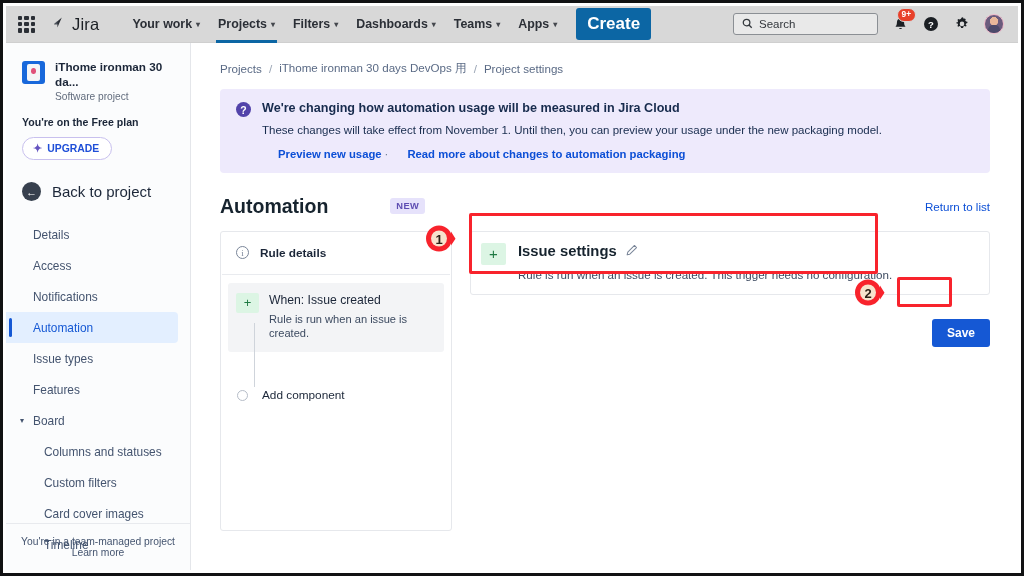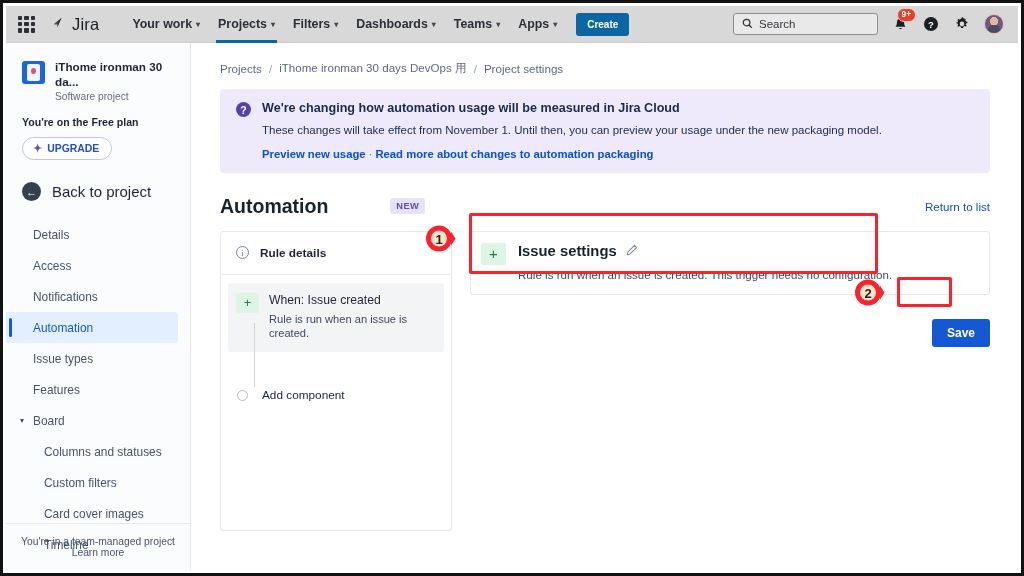--- a/index.html
+++ b/index.html
@@ -36,21 +36,21 @@
     font-size: 12.4px; color: #2b2f36; font-weight: 600;
     padding: 10px 9px 11px; display: flex; align-items: center; gap: 4px;
     cursor: pointer; position: relative; white-space: nowrap;
   }
   .navitem.active::after {
     content: ""; position: absolute; left: 7px; right: 7px; bottom: -1px;
     height: 3px; background: #0c66a4;
   }
   .caret { font-size: 8px; color: #44474d; line-height: 1; transform: translateY(1px); }
   .createbtn {
-    margin-left: 10px; background: #0c66a4; color: #fff; font-size: 10px;
+    margin-left: 10px; background: #0c66a4; color: #fff; font-size: 17px;
     font-weight: 700; padding: 6px 11px; border-radius: 3px; cursor: pointer;
   }
   .navright { margin-left: auto; display: flex; align-items: center; gap: 13px; }
   .searchbox {
     width: 145px; height: 22px; background: #e9e9e9; border: 1px solid #8b8f94;
     border-radius: 3px; display: flex; align-items: center; gap: 6px;
     padding: 0 8px; cursor: text;
   }
   .searchbox .ph { font-size: 11.5px; color: #33373c; }
   .iconbtn { position: relative; cursor: pointer; width: 18px; height: 18px;
@@ -132,21 +132,21 @@
     padding: 12px 16px 13px 16px; display: flex; gap: 11px;
   }
   .banner .qicon {
     width: 15px; height: 15px; border-radius: 50%; background: #5243aa; color: #fff;
     font-size: 10.5px; font-weight: 700; display: flex; align-items: center;
     justify-content: center; flex: none; margin-top: 1px;
   }
   .banner h3 { font-size: 12.6px; color: #172b4d; font-weight: 700; }
   .banner p { font-size: 11.5px; color: #172b4d; margin-top: 8px; line-height: 1.35; }
   .banner .links { margin-top: 9px; font-size: 11.3px; color: #0c4fd6; font-weight: 700; }
-  .banner .links a { color: #0c4fd6; text-decoration: none; cursor: pointer; }
+  .banner .links a { color: #0c4fd6; text-decoration: none; cursor: pointer; margin-left: 16px; }
   .banner .dot { color: #6b7a90; font-weight: 400; margin: 0 3px; }
 
   .headrow { display: flex; align-items: center; margin-top: 22px; }
   .head-title { font-size: 19.5px; font-weight: 700; color: #16232e; }
   .newbadge {
     margin-left: 62px; background: #e6e2fb; color: #5e4db2; font-size: 9.3px;
     font-weight: 700; letter-spacing: .4px; padding: 3px 6px; border-radius: 3px;
   }
   .retlist { margin-left: auto; font-size: 11.6px; color: #0c4fd6; cursor: pointer; }
 

